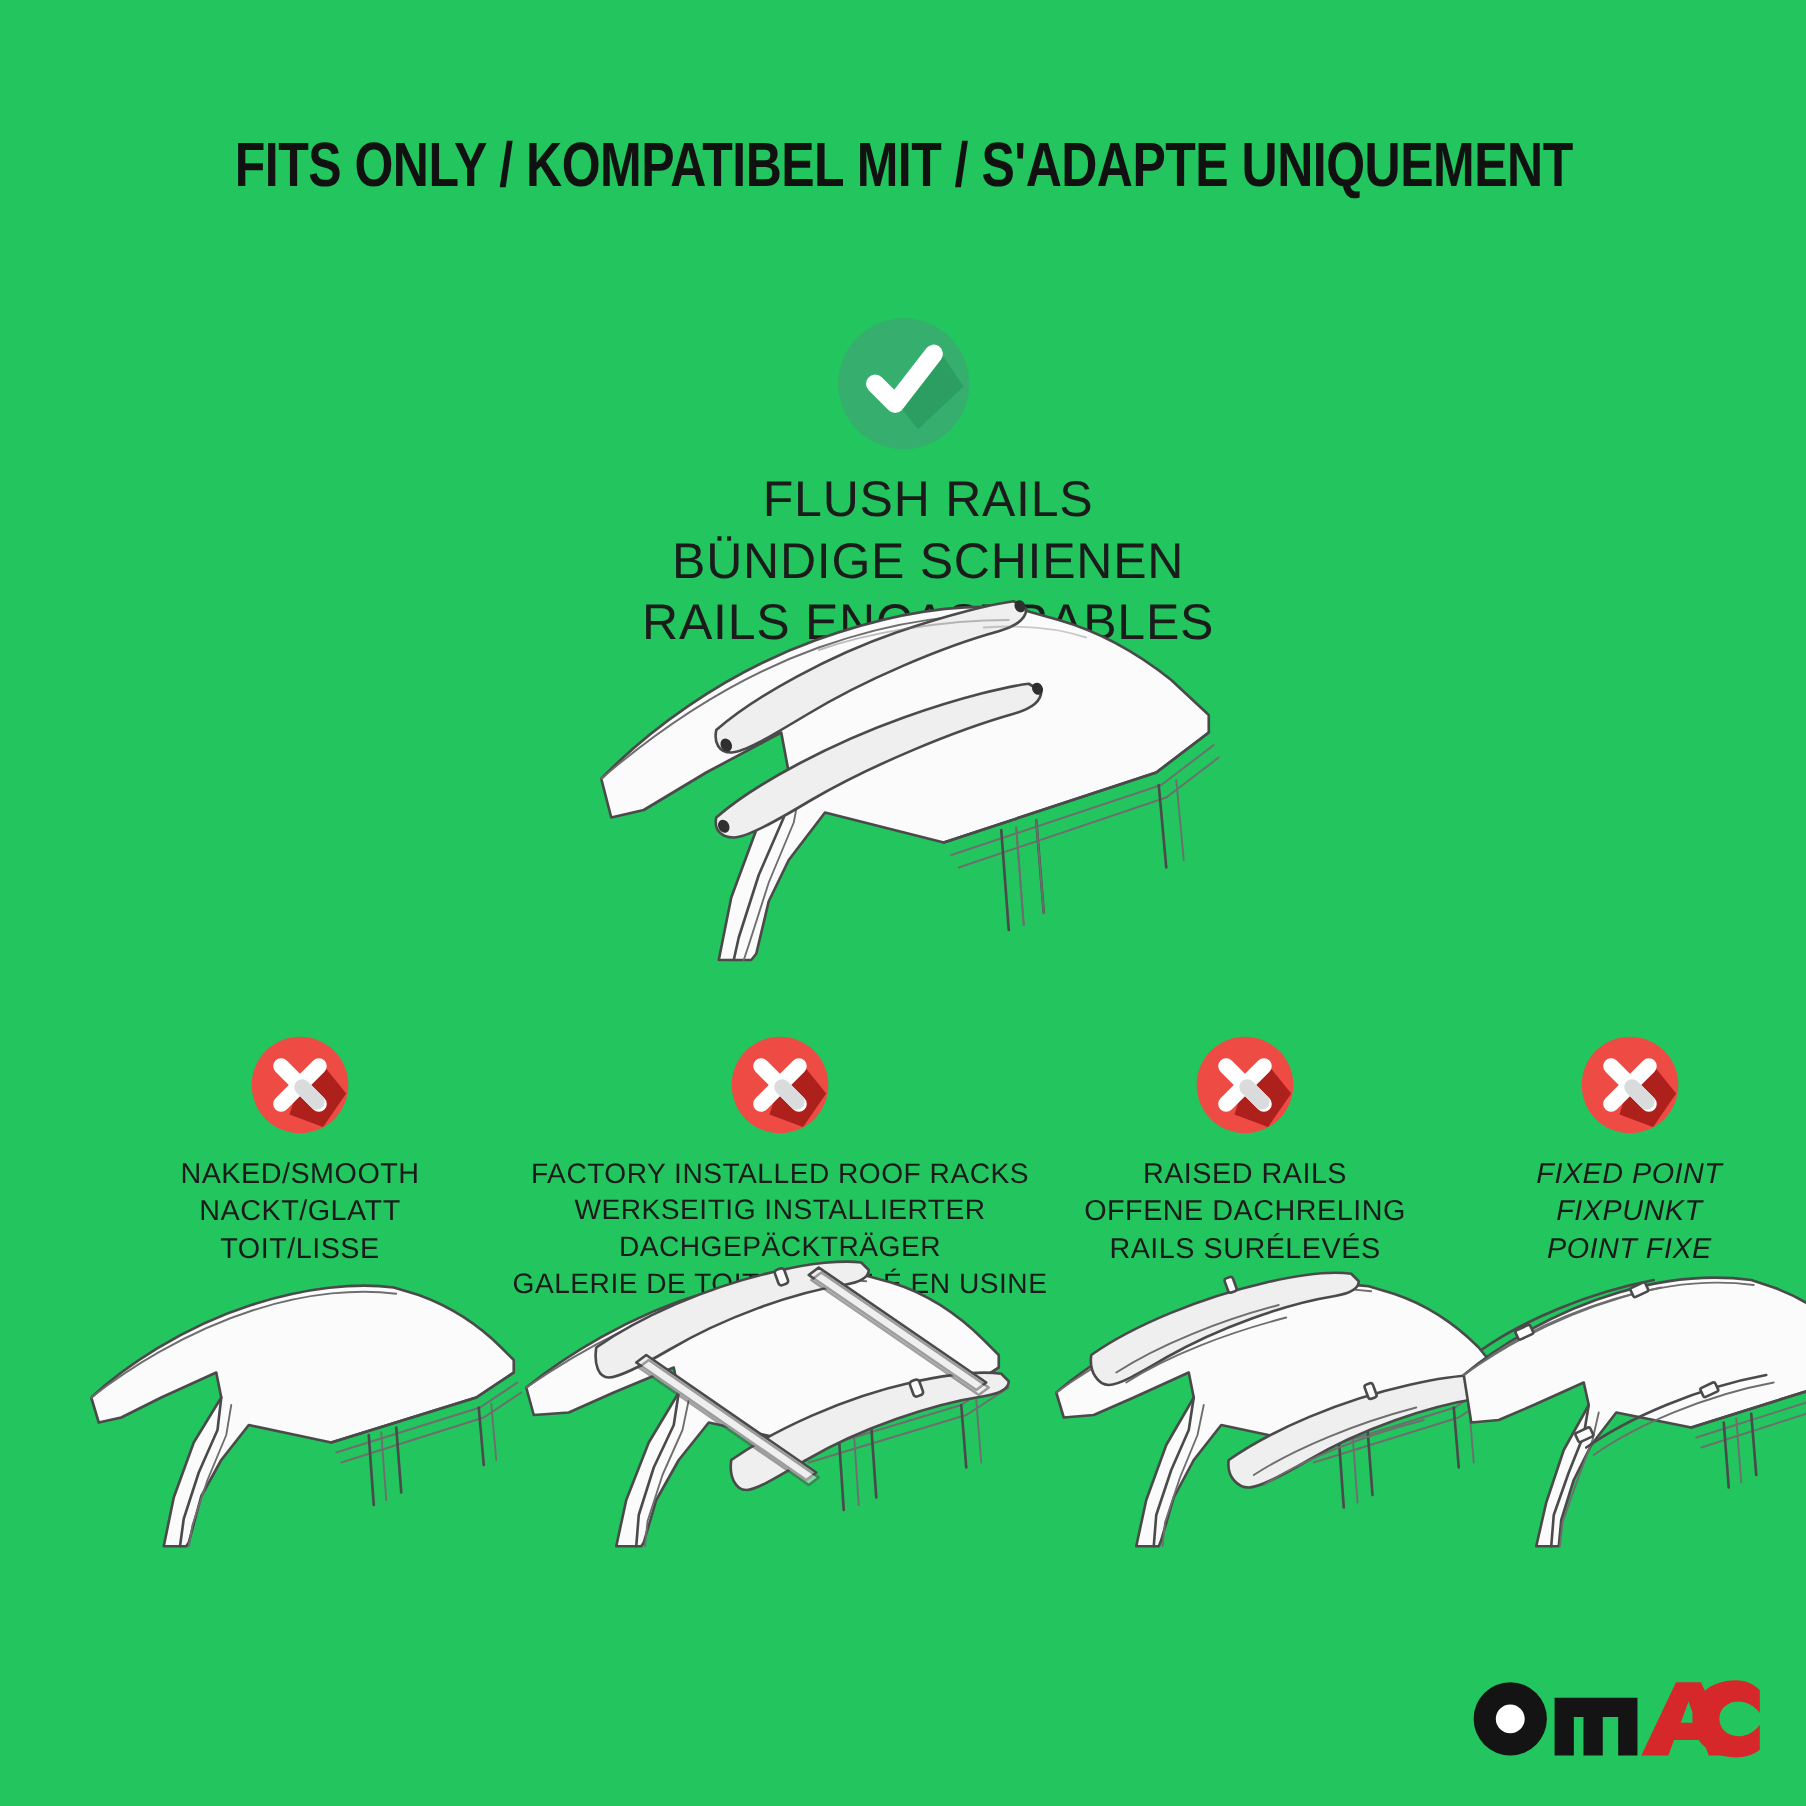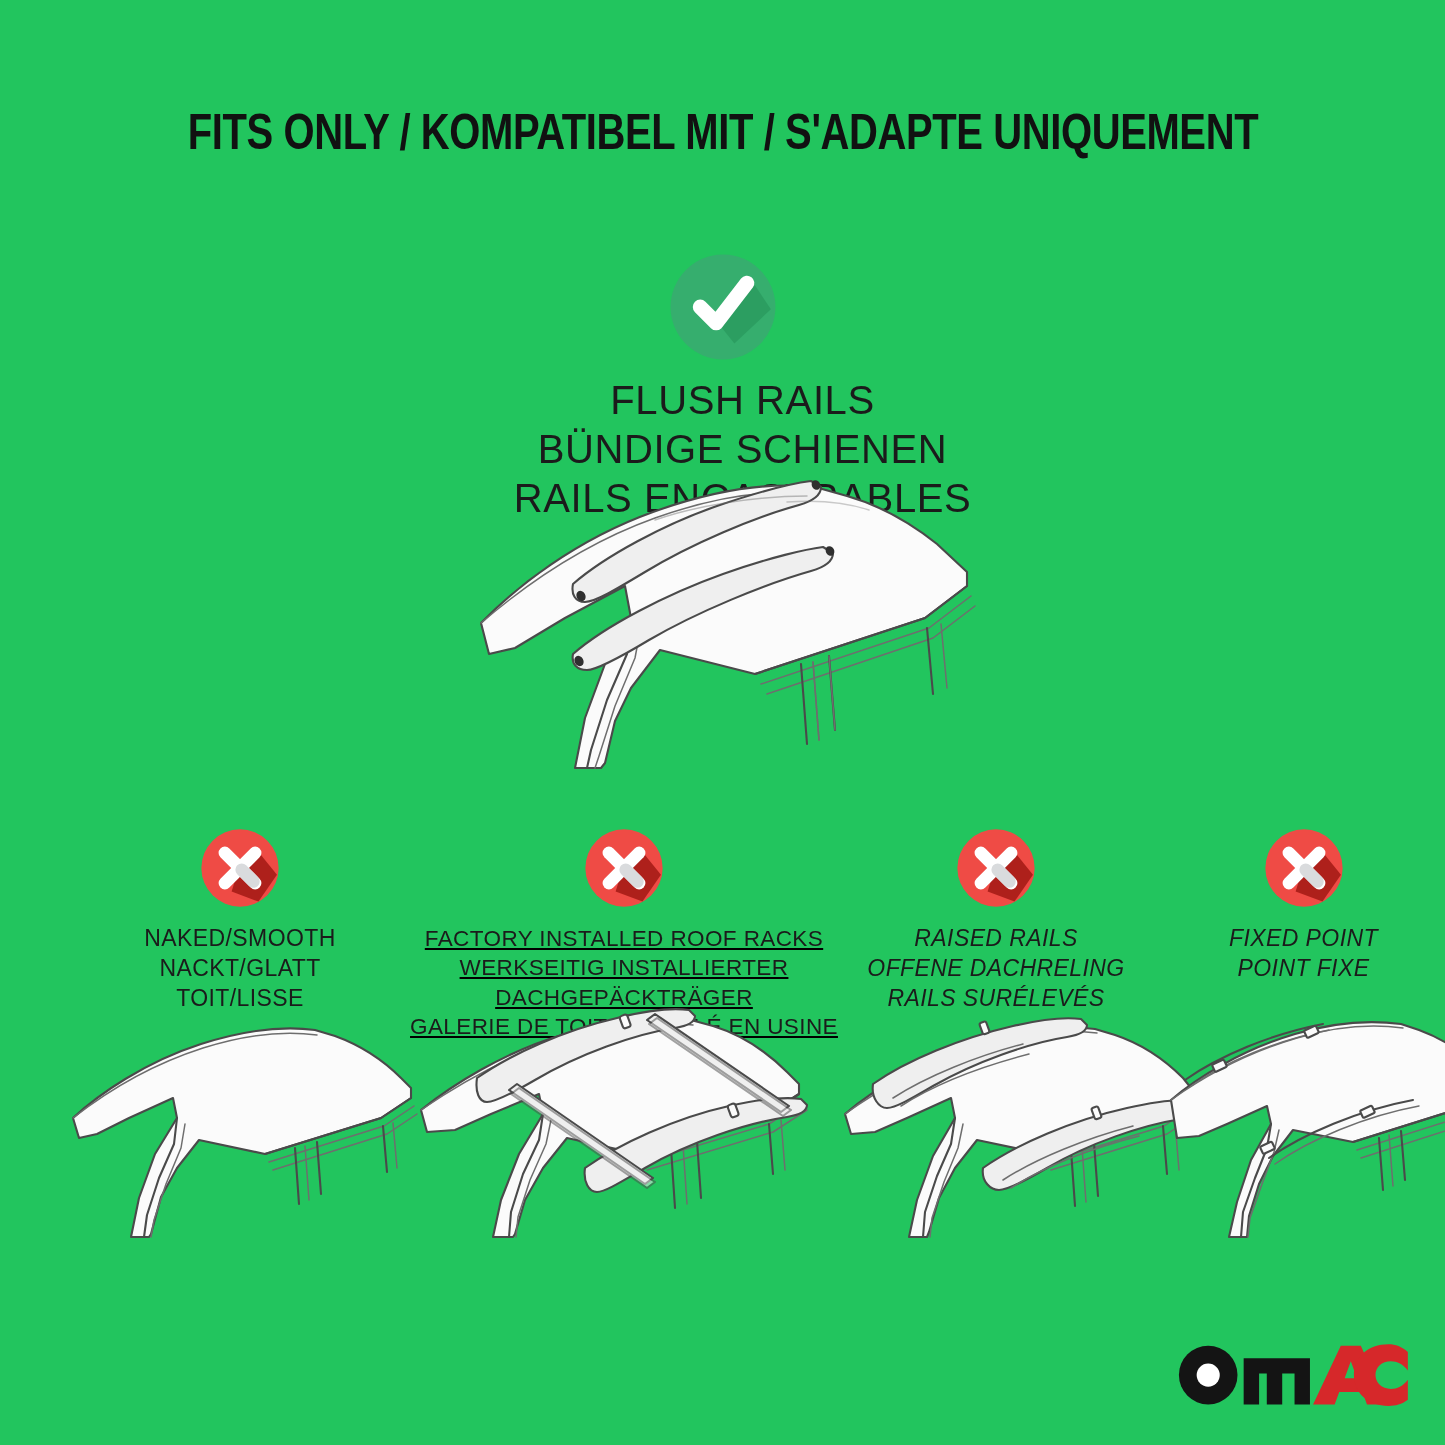--- a/index.html
+++ b/index.html
@@ -81,22 +81,22 @@
     width: 1445px;
     height: 430px;
     margin-left: 31px;
   }
   .col {
     position: absolute;
     top: 0;
     text-align: center;
   }
   .col-1 { left: 28px;   width: 362px; }
-  .col-2 { left: 368px;  width: 450px; text-decoration: underline; }
-  .col-3 { left: 800px;  width: 330px; font-style: italic; }
+  .col-2 { left: 368px;  width: 450px; }
+  .col-3 { left: 800px;  width: 330px; }
   .col-4 { left: 1130px; width: 285px; font-style: italic; }
 
   .x-icon-wrap {
     width: 84px;
     height: 84px;
     margin: 0 auto;
     display: block;
   }
   .col-labels {
     margin-top: 14px;
@@ -377,20 +377,21 @@
         <circle cx="50" cy="50" r="46" fill="#ef4b45"></circle>
         <path d="M52 40 L68 26 L94 58 L72 90 L40 78 Z" fill="#a81c18" opacity="0.92"></path>
         <g stroke-linecap="round" stroke-width="15">
           <line x1="32" y1="32" x2="68" y2="68" stroke="#ffffff"></line>
           <line x1="68" y1="32" x2="32" y2="68" stroke="#ffffff"></line>
           <line x1="52" y1="52" x2="66" y2="66" stroke="#d9dbdd"></line>
         </g>
       </svg>
       <div class="col-labels">
         <div>FIXED POINT</div>
+        <div>FIXPUNKT</div>
         <div>POINT FIXE</div>
       </div>
       <svg class="col-illustration illo-4" viewBox="0 0 285 215" aria-hidden="true">
         <path class="ln-fill" d="M10 78 C36 56 80 28 134 12 C174 0 210 -2 240 2 L258 8
                                  C280 16 302 30 320 48 L328 58 L328 68
                                  L300 86 L192 120 L132 108 L112 134 L98 162 L88 194 L86 215
                                  L68 215 L76 180 L90 138 L110 102 L106 84
                                  L66 102 L38 114 L16 116 Z"></path>
         <path class="ln-thin" d="M10 78 C38 58 82 32 136 16 C176 4 212 2 242 6"></path>
         <path class="ln" d="M328 68 L300 86 L192 120"></path>

